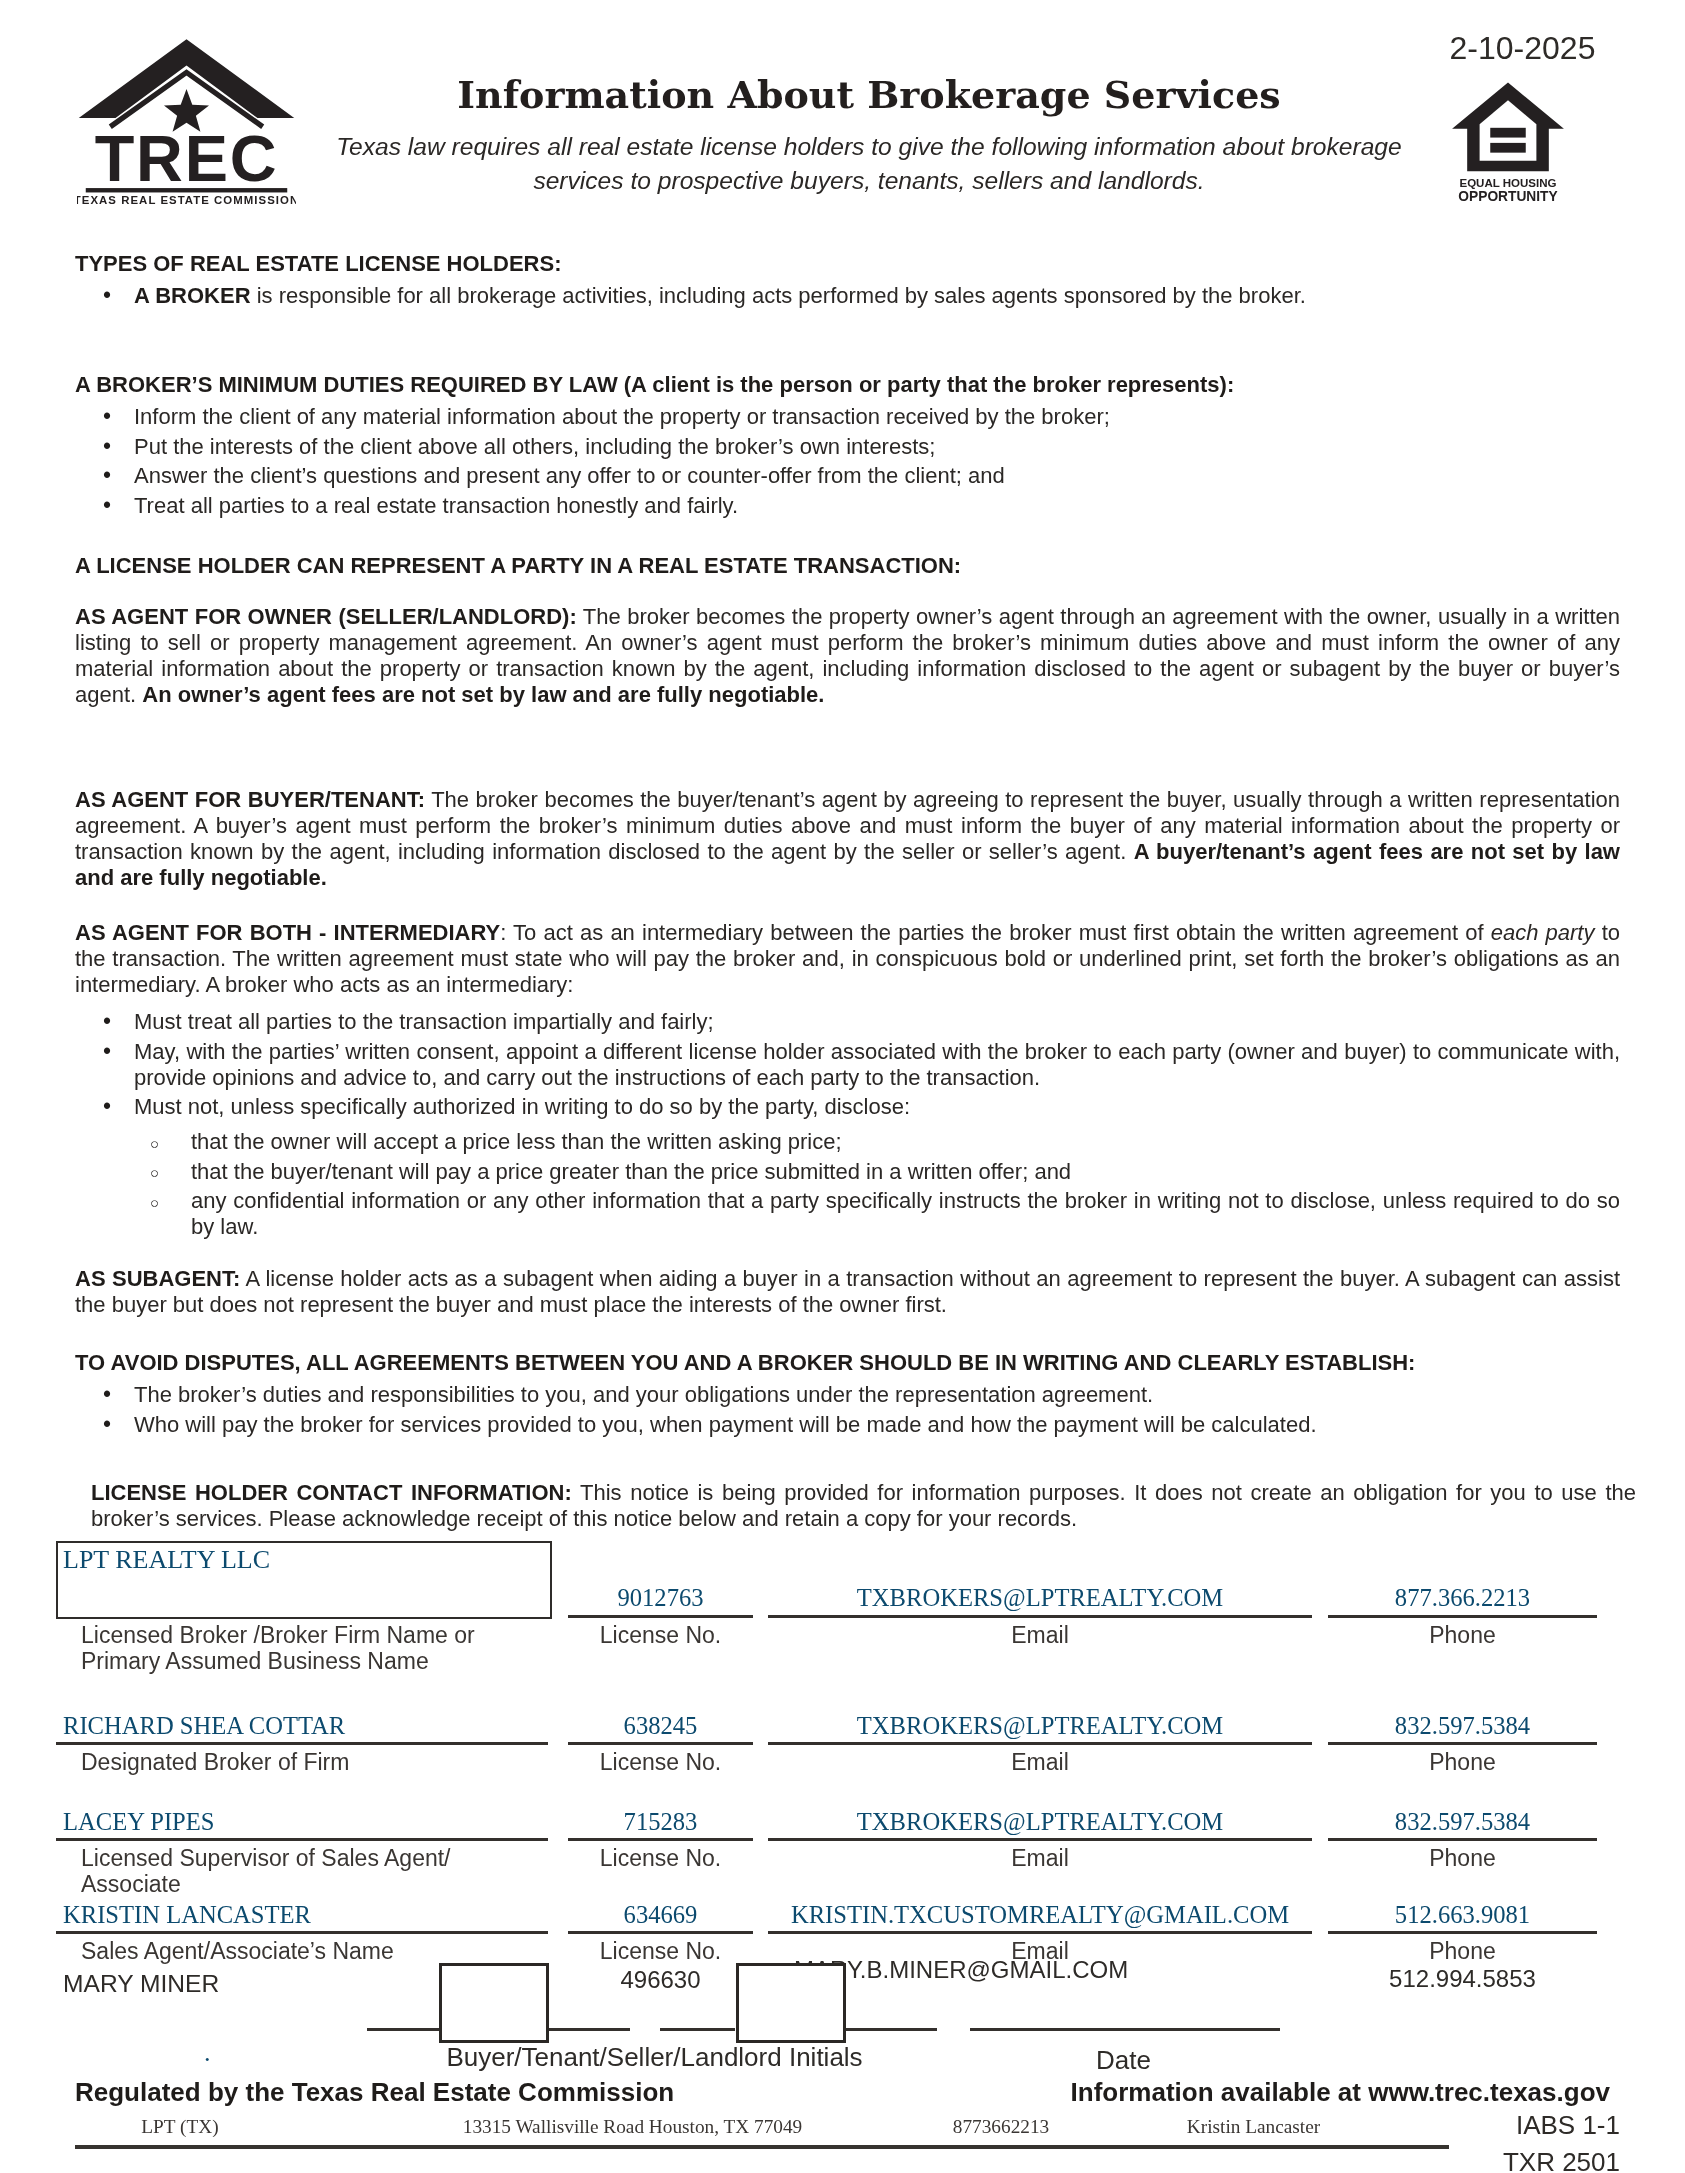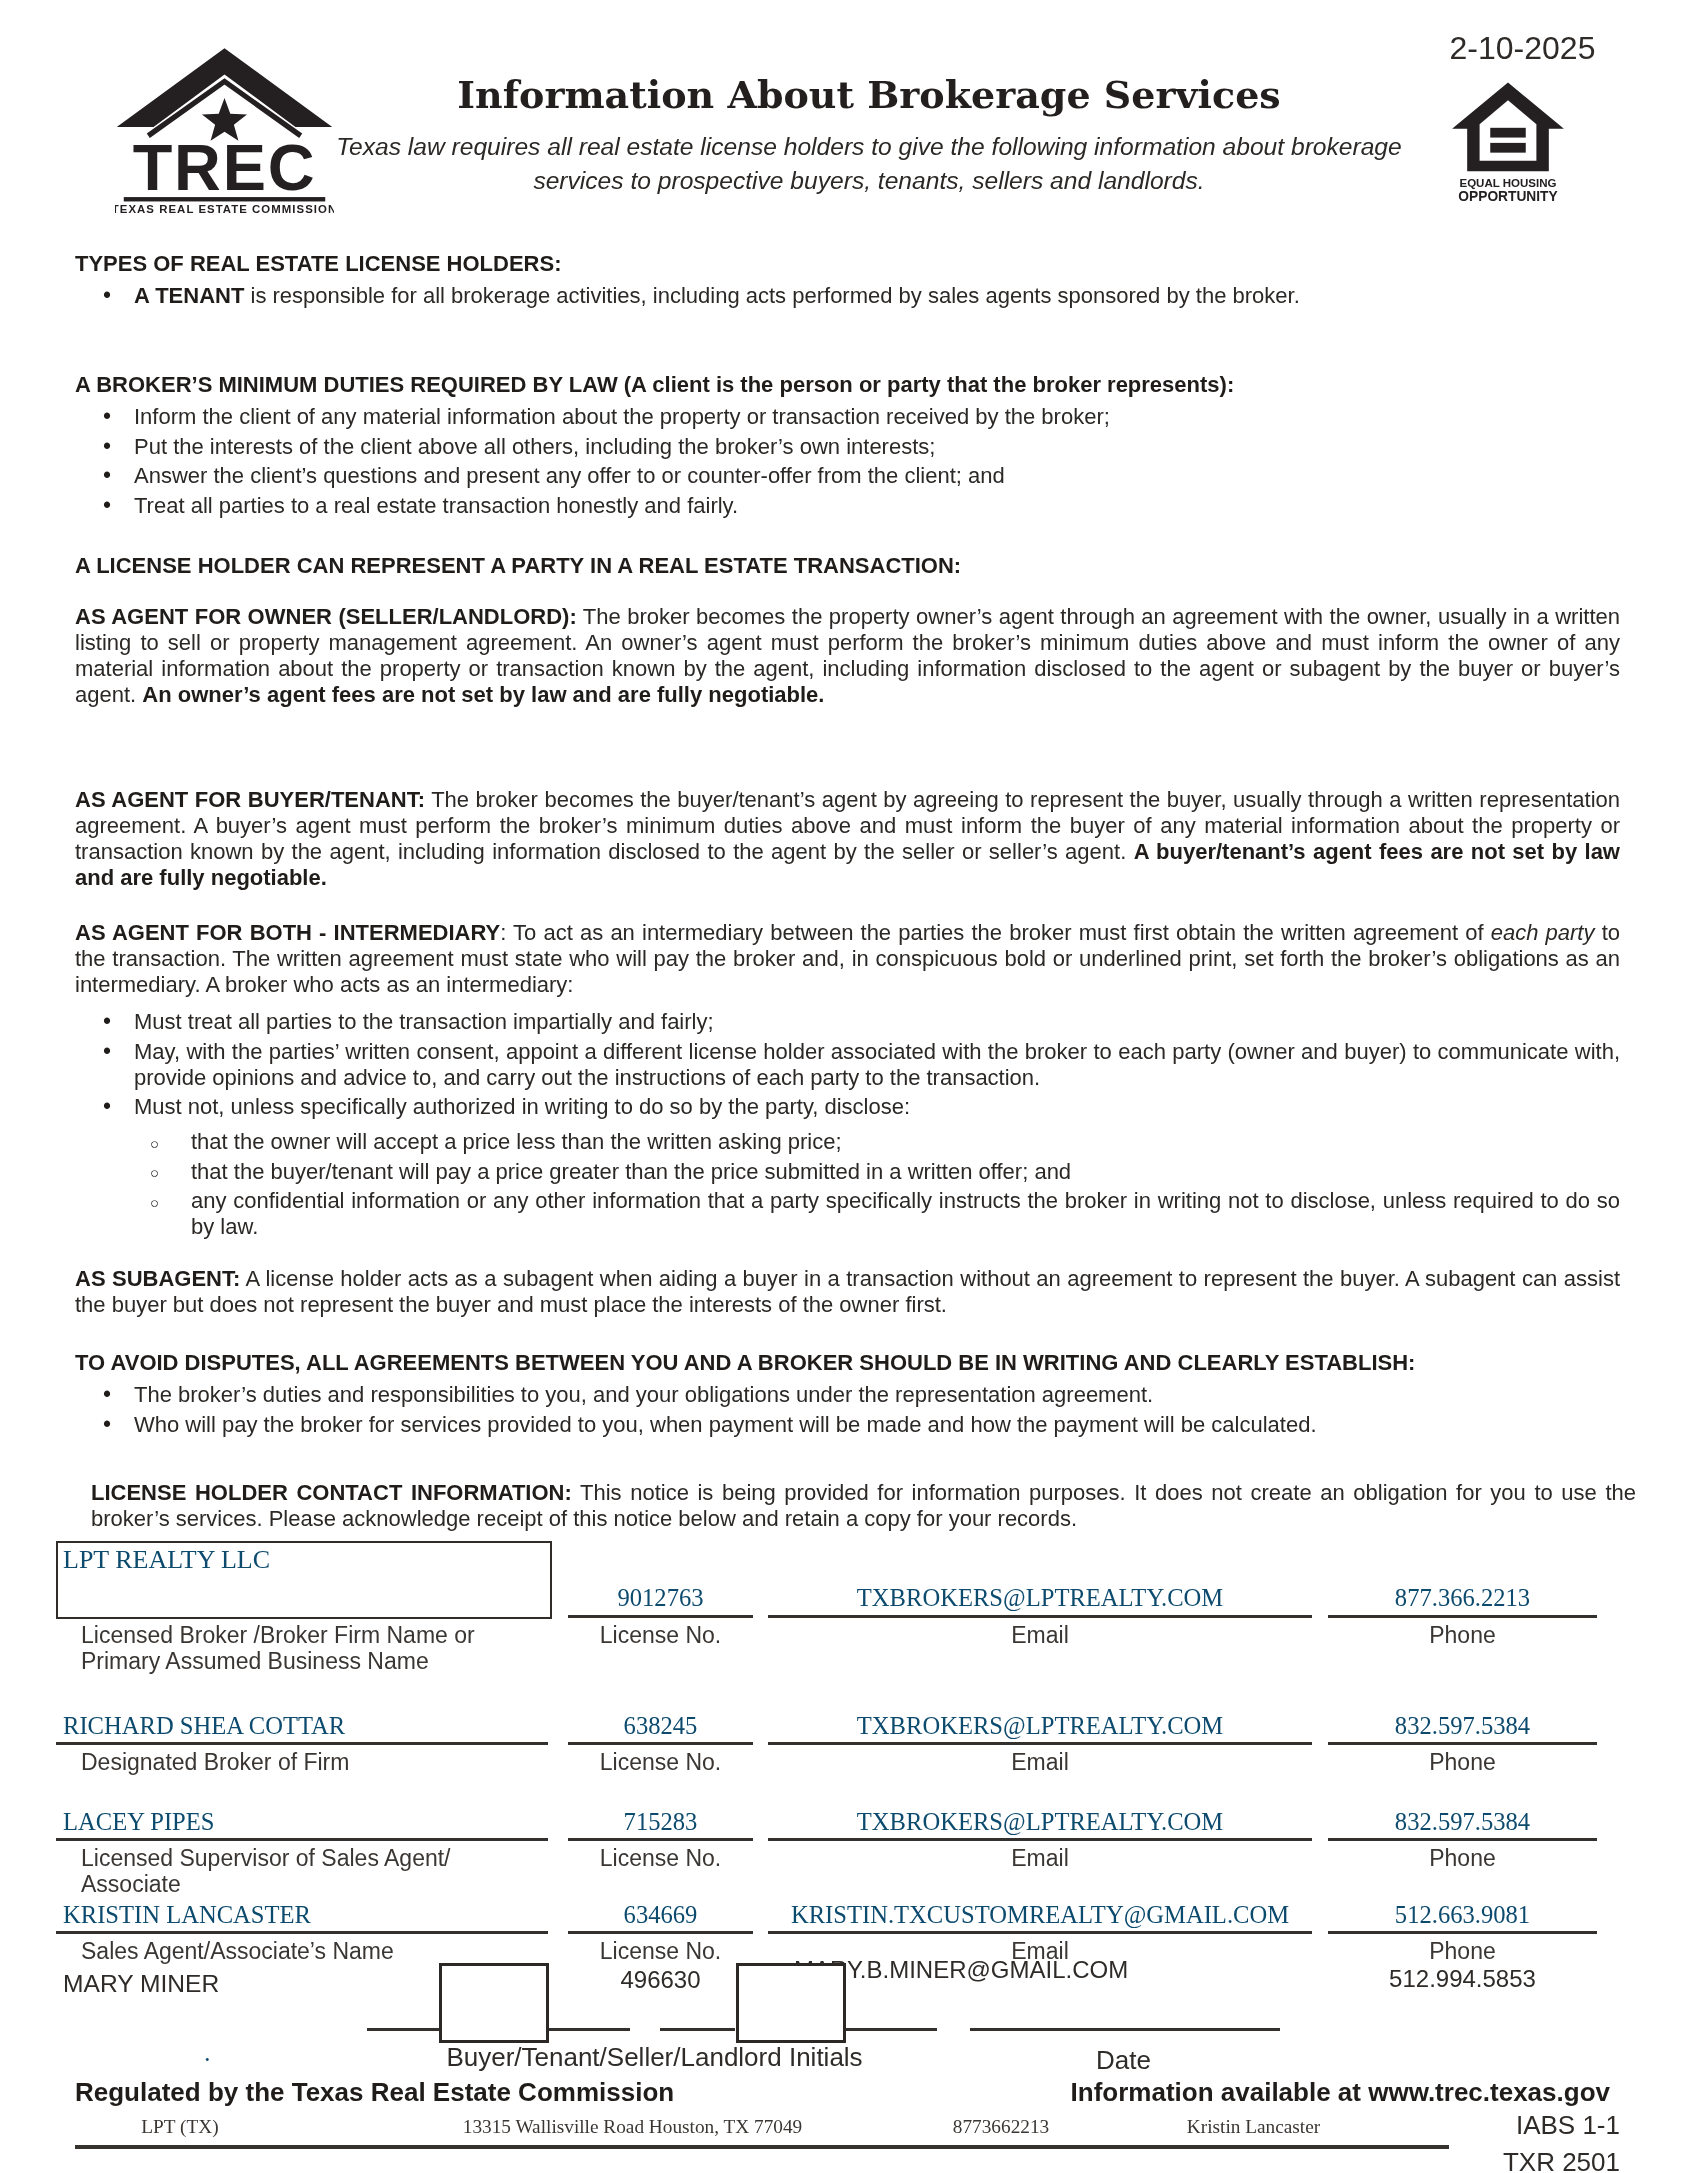--- a/index.html
+++ b/index.html
@@ -39,21 +39,21 @@
   .foot-rule{position:absolute;left:75px;top:2145px;width:1374px;height:3.5px;background:#36332f;}
   svg text{font-family:"Liberation Sans",sans-serif;}
 </style>
 </head>
 <body>
 
 <div class="page">
 
   <div class="abs doc-date">2-10-2025</div>
 
-  <div class="abs" style="left:77px;top:46px;width:219px;height:172px;margin-left:38px;">
+  <div class="abs" style="left:77px;top:37px;width:219px;height:172px;">
     <svg viewBox="0 0 250 192" width="219" height="169">
       <path d="M125 2 L248 92 L206 92 L125 32 L44 92 L2 92 Z" fill="#242021"></path>
       <path d="M38 102 L125 40 L212 102" fill="none" stroke="#242021" stroke-width="6"></path>
       <polygon points="125,59 131.6,76.9 150.7,77.7 135.7,89.5 140.9,107.8 125,97.3 109.1,107.8 114.3,89.5 99.3,77.7 118.4,76.9" fill="#242021"></polygon>
       <text x="125" y="164" text-anchor="middle" font-family="DejaVu Serif, serif" font-weight="bold" font-size="74" letter-spacing="2" fill="#242021">TREC</text>
       <rect x="10" y="172" width="230" height="5" fill="#242021"></rect>
       <text x="125" y="190" text-anchor="middle" font-weight="bold" font-size="13" letter-spacing="1.2" fill="#242021">TEXAS REAL ESTATE COMMISSION</text>
     </svg>
   </div>
 
@@ -66,21 +66,21 @@
       <path d="M65 24 L97 51 L97 92 L33 92 L33 51 Z" fill="#ffffff"></path>
       <rect x="45" y="55" width="40" height="11" fill="#242021"></rect>
       <rect x="45" y="72" width="40" height="11" fill="#242021"></rect>
       <text x="65" y="122" text-anchor="middle" font-weight="bold" font-size="13" fill="#242021">EQUAL HOUSING</text>
       <text x="65" y="138" text-anchor="middle" font-weight="bold" font-size="15.5" fill="#242021">OPPORTUNITY</text>
     </svg>
   </div>
 
   <div class="abs head" style="top:251px;">TYPES OF REAL ESTATE LICENSE HOLDERS:</div>
   <ul class="abs blist" style="top:283px;">
-    <li><span class="b">A TENANT</span><span> is responsible for all brokerage activities, including acts performed by sales agents sponsored by the broker.</span></li>
+    <li><span class="b">A BROKER</span><span> is responsible for all brokerage activities, including acts performed by sales agents sponsored by the broker.</span></li>
   </ul>
 
   <div class="abs head" style="top:372px;">A BROKER’S MINIMUM DUTIES REQUIRED BY LAW (A client is the person or party that the broker represents):</div>
   <ul class="abs blist" style="top:404px;">
     <li>Inform the client of any material information about the property or transaction received by the broker;</li>
     <li>Put the interests of the client above all others, including the broker’s own interests;</li>
     <li>Answer the client’s questions and present any offer to or counter-offer from the client; and</li>
     <li>Treat all parties to a real estate transaction honestly and fairly.</li>
   </ul>
 

